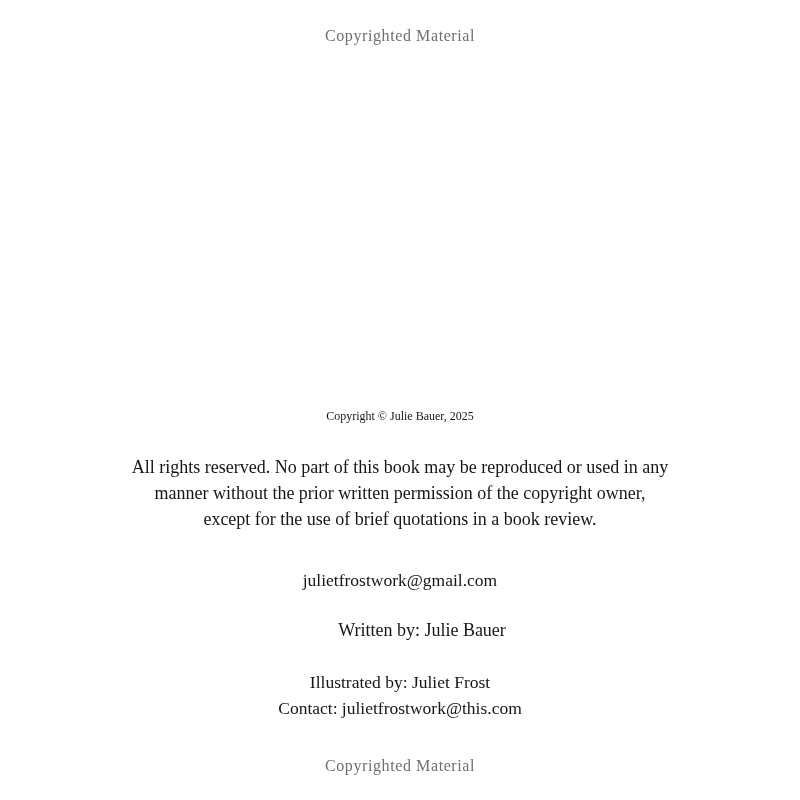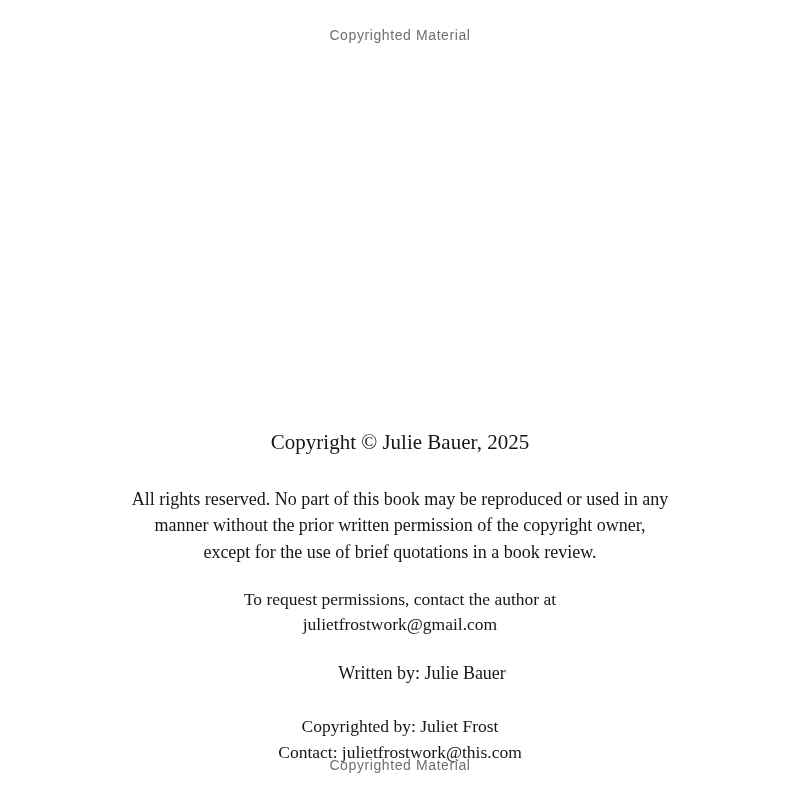--- a/index.html
+++ b/index.html
@@ -18,22 +18,22 @@
     position: relative;
     width: 800px;
     height: 800px;
     background: #ffffff;
   }
   .watermark {
     position: absolute;
     left: 0;
     width: 800px;
     text-align: center;
-    font-family: Liberation Sans, sans-serif;
-    font-size: 14px;
+    font-family: Liberation Serif, serif;
+    font-size: 16px;
     letter-spacing: 0.6px;
     color: #6f6f6f;
   }
   .watermark-top {
     top: 27px;
   }
   .watermark-bottom {
     top: 757px;
   }
   .copy-block {
@@ -41,29 +41,28 @@
     left: 0;
     width: 800px;
     top: 408px;
     text-align: center;
   }
   .line {
     font-family: "Liberation Serif", serif;
     color: #161616;
   }
   .copyright-line {
-    font-size: 21px;
+    font-size: 12px;
     line-height: 1.35;
     margin-bottom: 30px;
-    margin-top: 20px;
   }
   .rights-para {
     font-size: 18px;
     line-height: 1.45;
-    margin: 0 auto 22px auto;
+    margin: 0 auto 36px auto;
     width: 540px;
   }
   .permissions-para {
     font-size: 17.5px;
     line-height: 1.45;
     margin: 0 auto 24px auto;
     width: 560px;
   }
   .written-by {
     font-size: 18px;
@@ -83,28 +82,27 @@
 
   <div class="watermark watermark-top">Copyrighted Material</div>
 
   <div class="copy-block">
 
     <div class="line copyright-line">Copyright © Julie Bauer, 2025</div>
 
     <div class="line rights-para">All rights reserved. No part of this book may be reproduced or used in any manner without the prior written permission of the copyright owner, except for the use of brief quotations in a book review.</div>
 
     <div class="permissions-para">
-      <div class="line">To request permissions, contact the author at</div>
       <div class="line">julietfrostwork@gmail.com</div>
     </div>
 
     <div class="line written-by">Written by: Julie Bauer</div>
 
     <div class="illustrator-block">
-      <div class="line">Copyrighted by: Juliet Frost</div>
+      <div class="line">Illustrated by: Juliet Frost</div>
       <div class="line">Contact: julietfrostwork@this.com</div>
     </div>
 
   </div>
 
   <div class="watermark watermark-bottom">Copyrighted Material</div>
 
 </div>
 
 </body></html>

